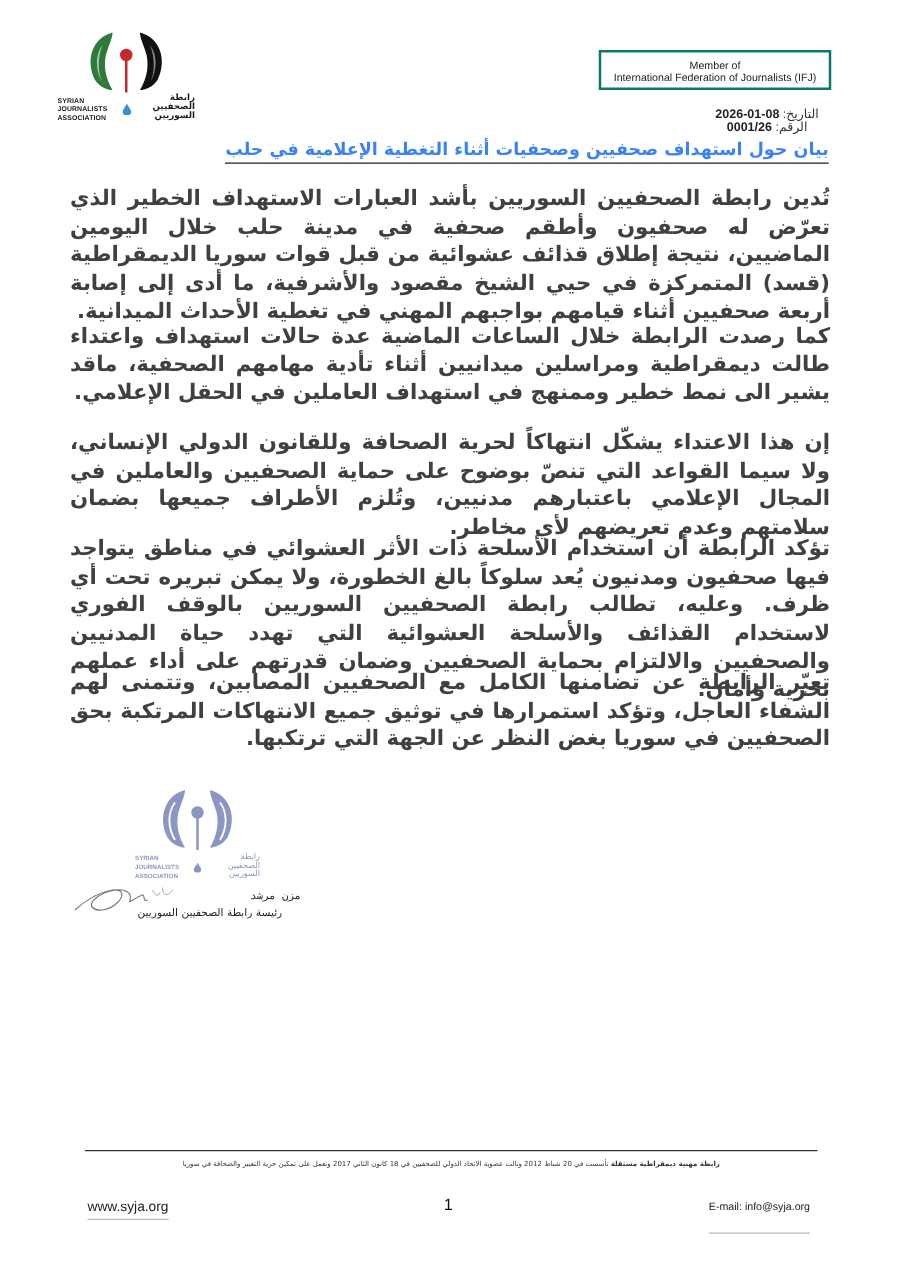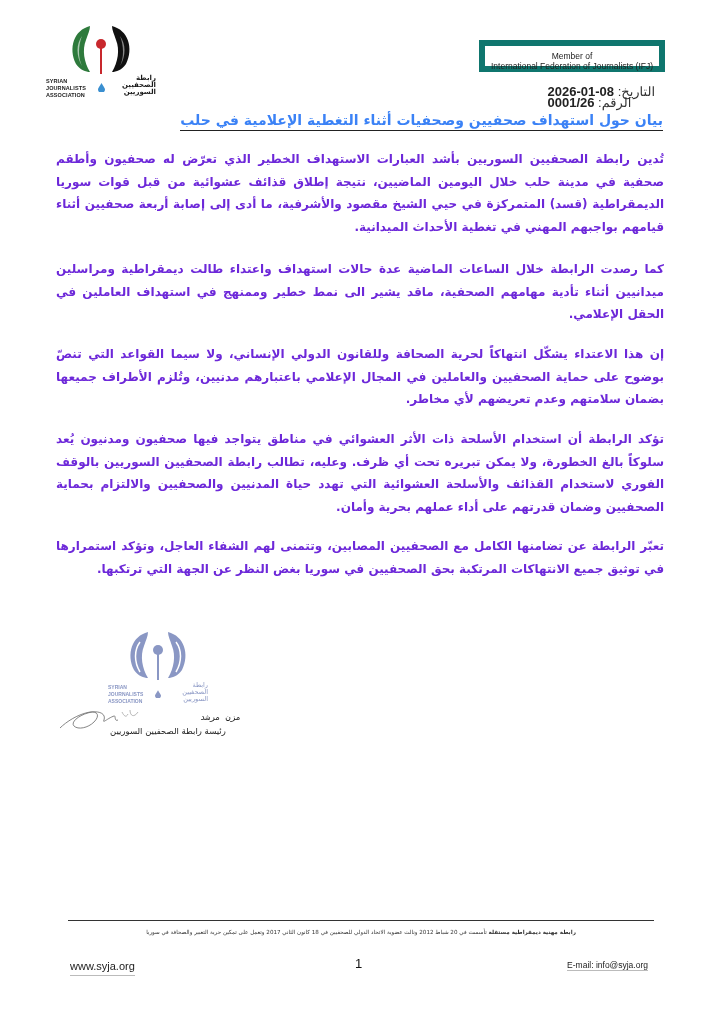--- a/index.html
+++ b/index.html
@@ -16,42 +16,42 @@
     }
     .logo-text-ar {
       position: absolute; left: 64px; top: 53px; width: 46px; direction: rtl;
       font-family: "DejaVu Sans", sans-serif; font-size: 7px; font-weight: bold;
       line-height: 7px; color: #1a1a1a; text-align: right;
     }
     .logo-drop { position: absolute; left: 52px; top: 61px; }
 
     .ifj-box {
       position: absolute; left: 479px; top: 40px; width: 186px; height: 32px;
-      border: 6px solid #0f766e; box-sizing: border-box;
+      border: 2px solid #0f766e; box-sizing: border-box;
       font-family: "Liberation Sans", sans-serif; font-size: 8.5px; line-height: 10px;
       text-align: center; padding-top: 5px; color: #222;
     }
 
     .meta {
-      position: absolute; right: 69px; top: 86px; direction: rtl; text-align: left;
-      font-family: "Liberation Sans", sans-serif; font-size: 13px; font-weight: bold;
+      position: absolute; right: 69px; top: 86px; direction: rtl; text-align: center;
+      font-family: "Liberation Sans", sans-serif; font-size: 10px; font-weight: bold;
       line-height: 11px; color: #222;
     }
     .meta .lbl { font-weight: normal; color: #333; }
 
     .title {
       position: absolute; right: 61px; top: 112px; width: 620px; direction: rtl; text-align: right;
       font-family: "DejaVu Sans", sans-serif; font-size: 14px; font-weight: bold; color: #3b82f6;
     }
     .title span { border-bottom: 1px solid #222; padding-bottom: 2px; }
 
     .body-text {
       position: absolute; right: 60px; width: 608px; direction: rtl; text-align: justify;
-      font-family: "DejaVu Sans", sans-serif; font-size: 12px; font-weight: bold;
-      line-height: 22.5px; color: #6d28d9; text-align-last: right; margin-left: 36px;
+      font-family: "DejaVu Sans", sans-serif; font-size: 17px; font-weight: bold;
+      line-height: 22.5px; color: #404040; text-align-last: right; margin-left: 36px;
     }
     .p1 { top: 148px; }
     .p2 { top: 258px; }
     .p3 { top: 343px; }
     .p4 { top: 428px; }
     .p5 { top: 535px; }
 
     .logo-bottom { position: absolute; left: 108px; top: 628px; width: 100px; height: 80px; }
     .logo-b-text-en {
       position: absolute; left: 0; top: 56px; width: 44px;
@@ -84,21 +84,21 @@
       font-family: "Liberation Sans", sans-serif; font-size: 11px; color: #222;
       border-bottom: 1px solid #bbb; padding-bottom: 3px;
     }
     .footer-page {
       position: absolute; left: 355px; top: 956px;
       font-family: "Liberation Sans", sans-serif; font-size: 13px; color: #111;
     }
     .footer-email {
       position: absolute; right: 76px; top: 960px;
       font-family: "Liberation Sans", sans-serif; font-size: 8.5px; color: #222;
-      border-bottom: 1px solid #bbb; padding-bottom: 0;
+      border-bottom: 1px solid #bbb; padding-bottom: 16px;
     }
   </style>
 </head>
 <body>
 
 <div class="logo-top">
   <svg width="110" height="56" viewBox="0 0 110 56" style="position:absolute;left:0;top:0;">
 
     <path d="M44 4 C28 8 22 26 30 42 C34 48 40 50 44 50 C38 40 36 28 40 18 C42 12 44 8 44 4 Z" fill="#2e7a3c"></path>
     <path d="M36 14 C30 22 30 34 36 44 C32 36 32 24 36 14 Z" fill="#ffffff" opacity="0.6"></path>

